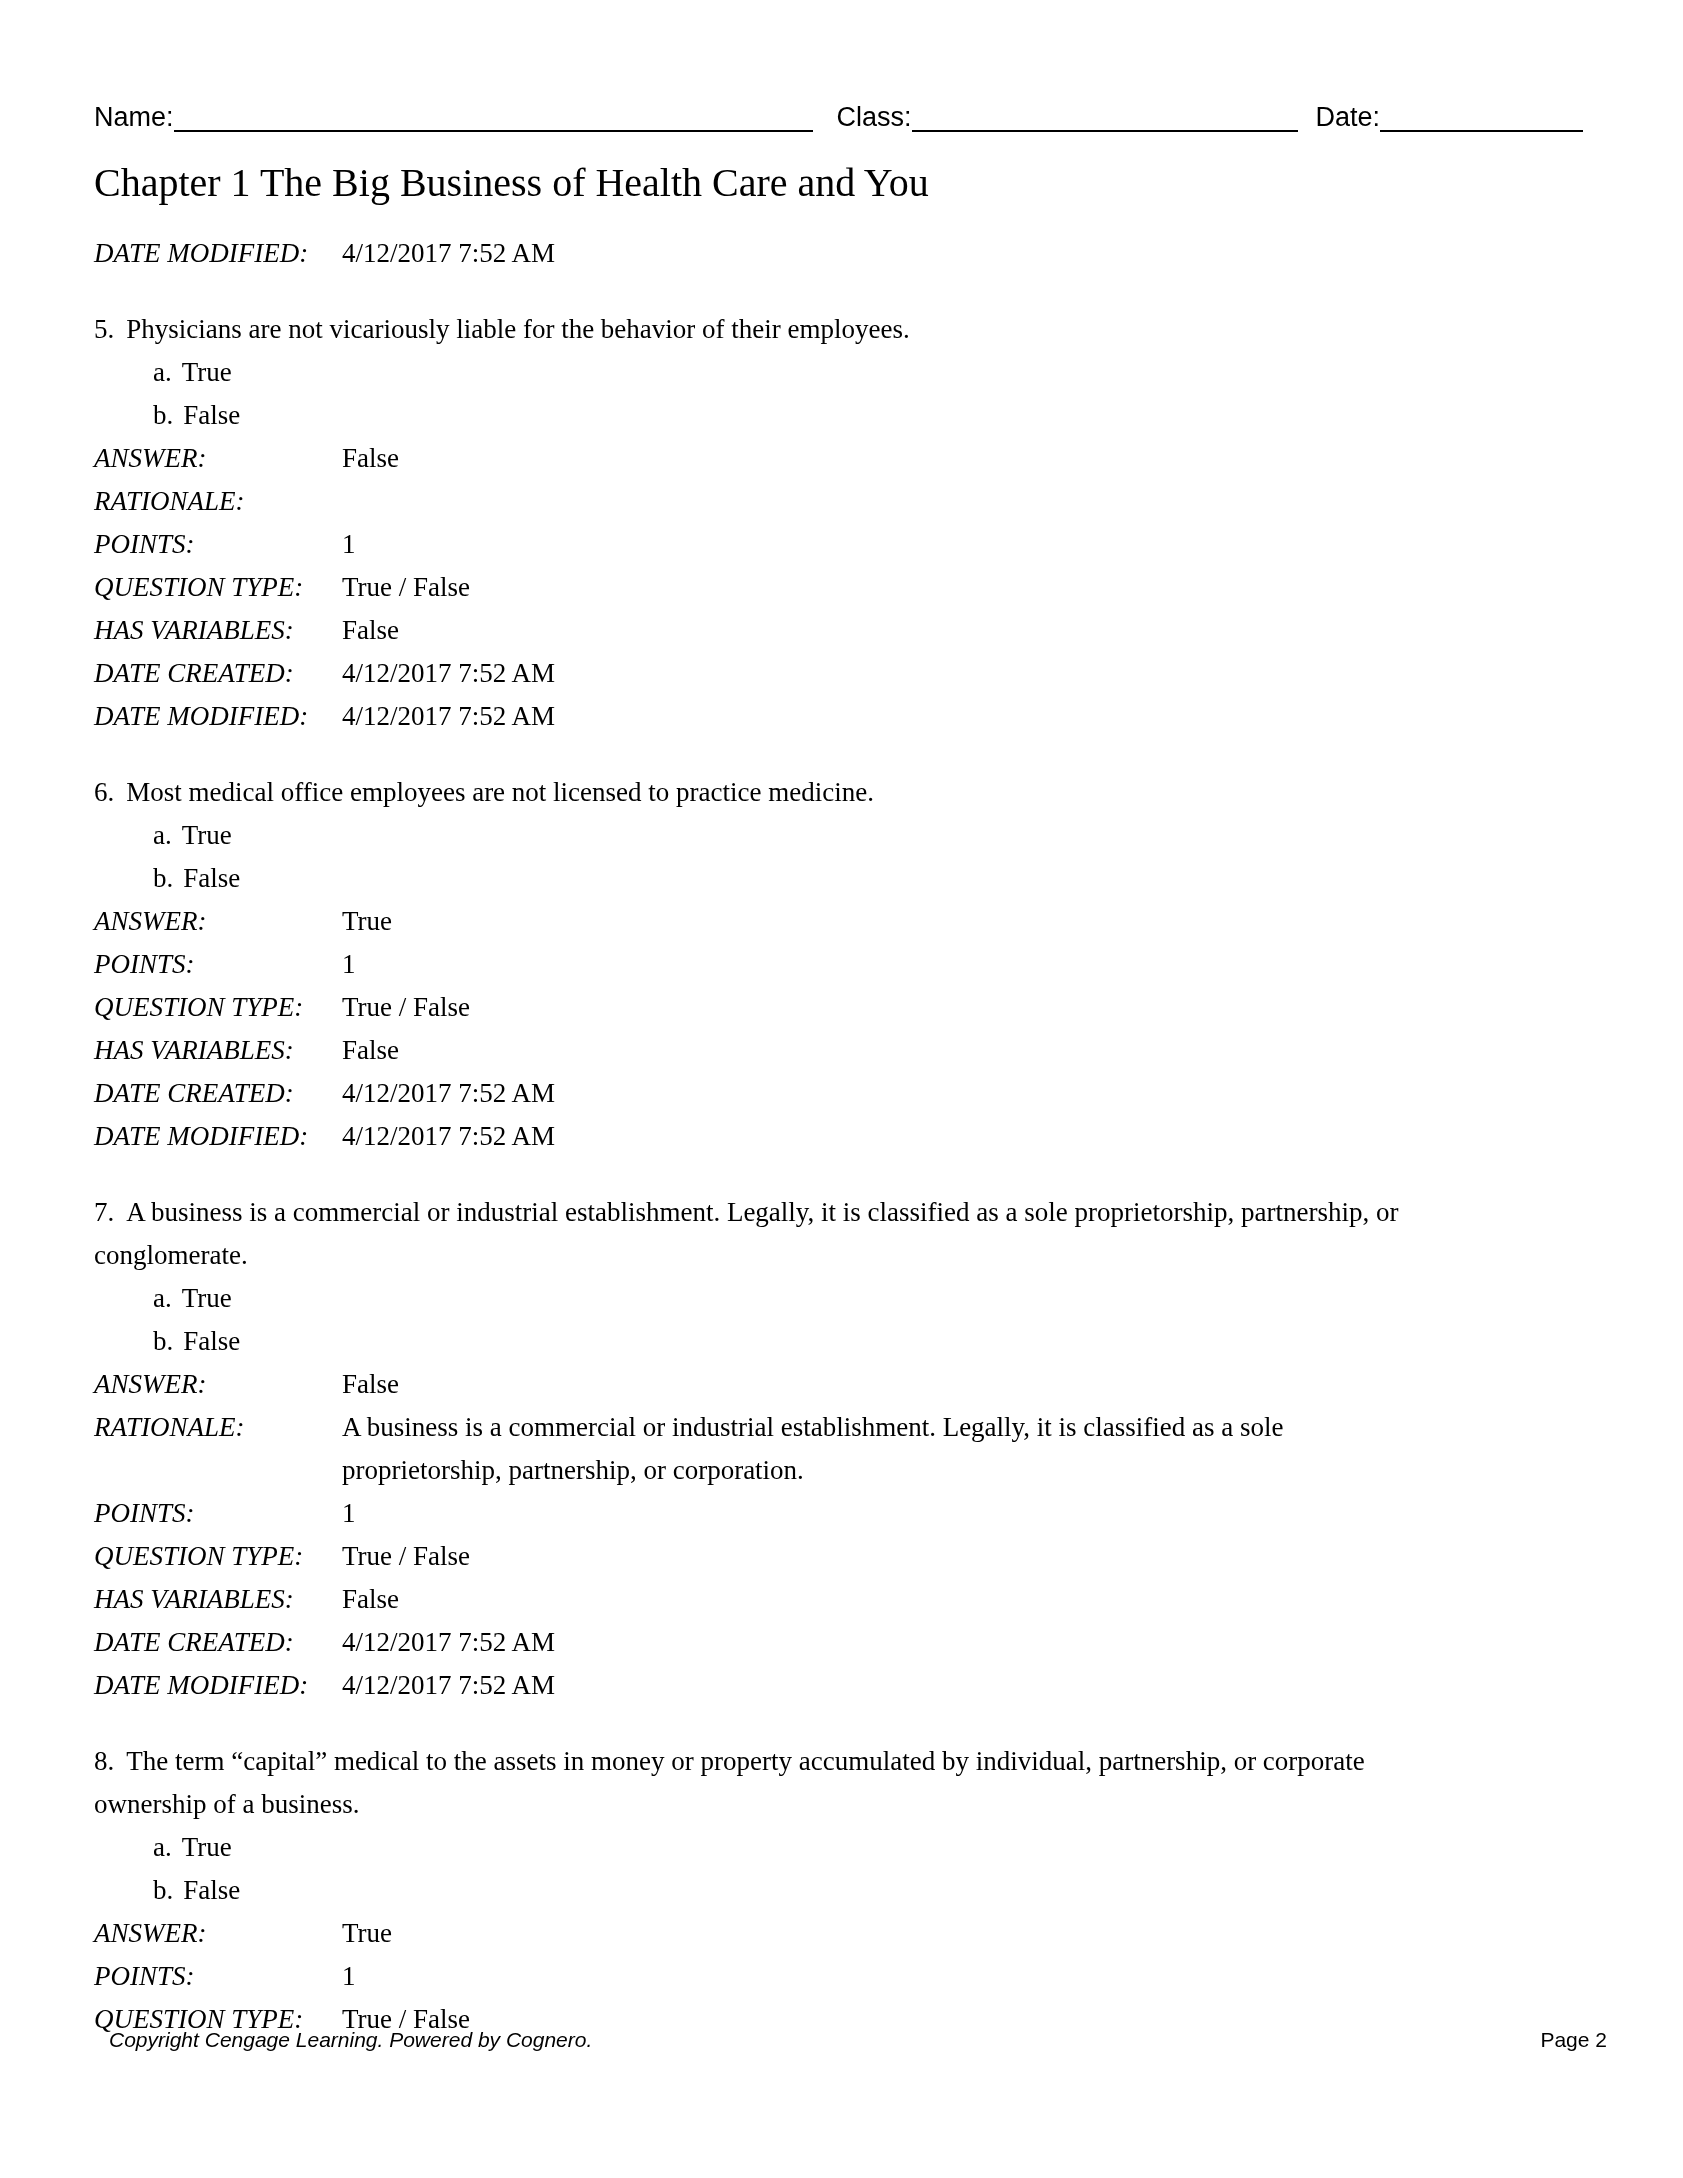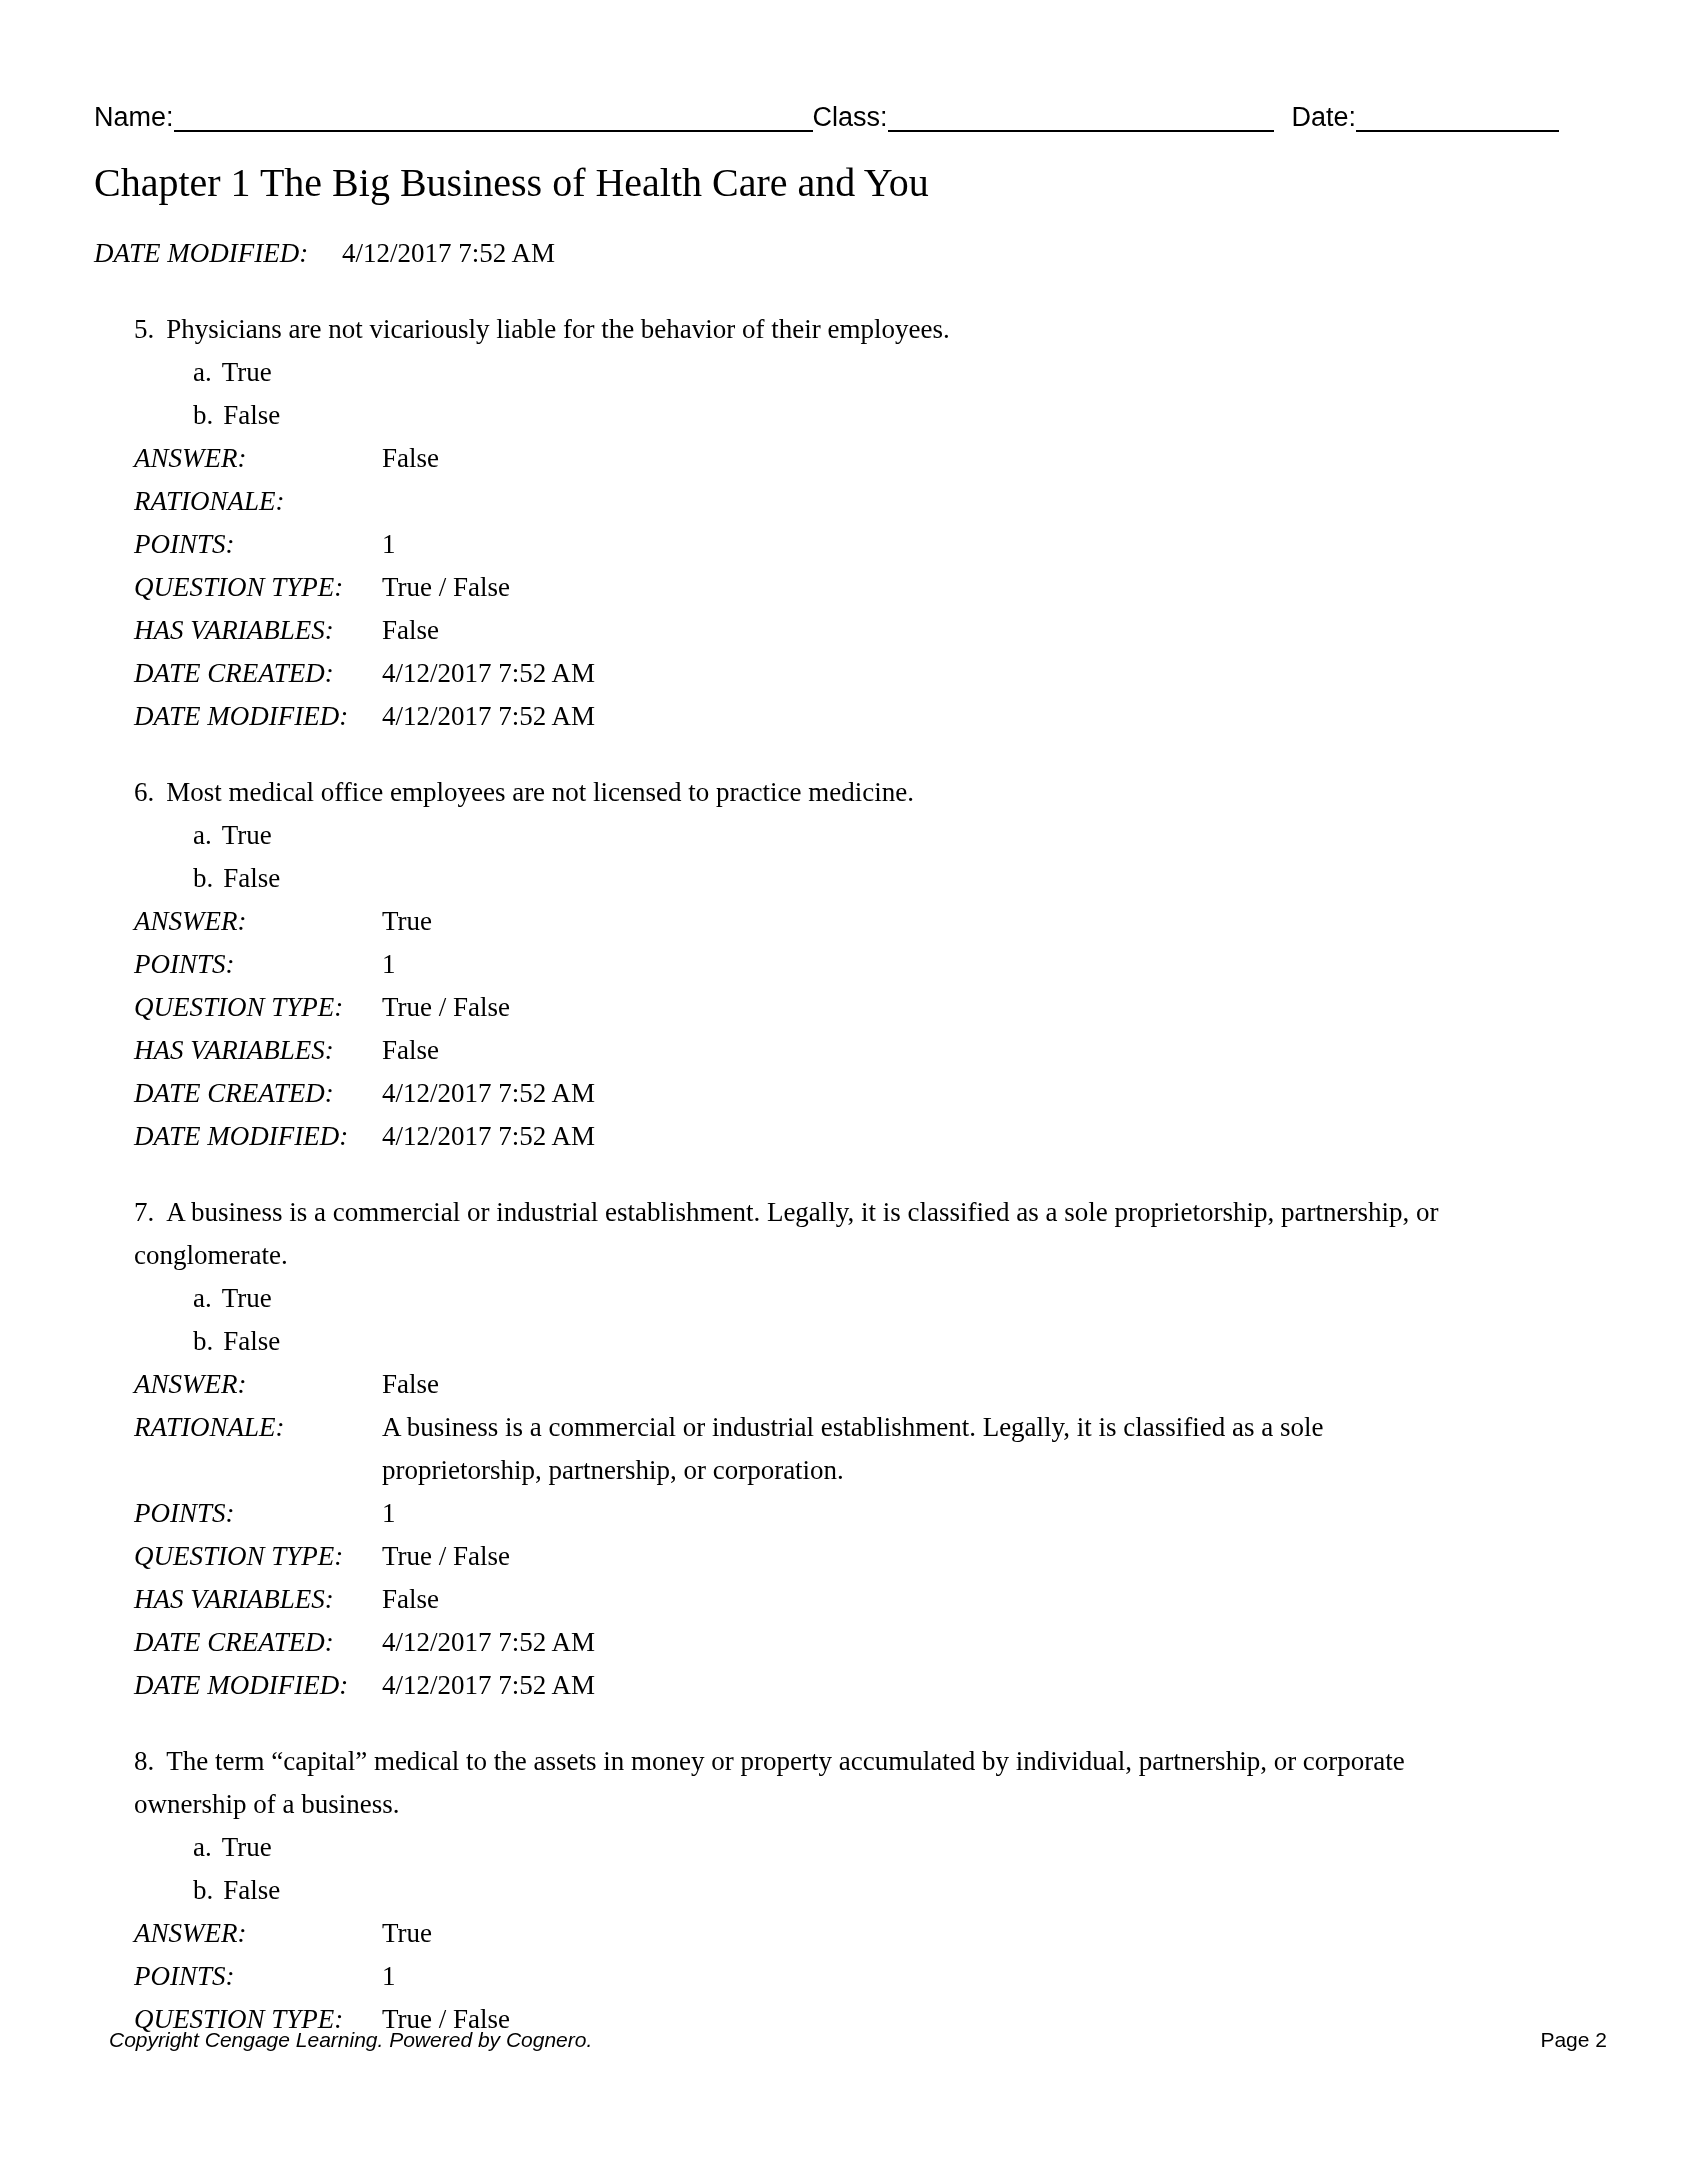--- a/index.html
+++ b/index.html
@@ -22,21 +22,21 @@
     line-height:1.15;
   }
   .blank-line{
     border-bottom:2px solid #000;
     height:6px;
     margin-bottom:1px;
   }
   .line-name{width:639px;}
   .line-class{width:386px;}
   .line-date{width:203px;}
-  .lbl-class{margin-left:0;text-align:right;}
+  .lbl-class{margin-left:24px;text-align:right;}
   .lbl-date{margin-left:18px;}
 
   
   .title{
     font-size:40px;
     line-height:44px;
     margin-top:28px;
     font-weight:normal;
   }
   .doc-meta{margin-top:26px;}
@@ -44,21 +44,21 @@
   
   .meta-row{
     display:grid;
     grid-template-columns:248px 1fr;
     line-height:43px;
   }
   .meta-label{font-style:italic;}
   .meta-value{white-space:pre-line;}
 
   
-  .question{margin-top:33px;margin-left:40px;}
+  .question{margin-top:33px;}
   .q-text{line-height:43px;}
   .q-num{margin-right:12px;}
   .q-body{white-space:pre-line;}
   .option{
     padding-left:59px;
     line-height:43px;
   }
   .opt-letter{margin-right:10px;}
 
   

